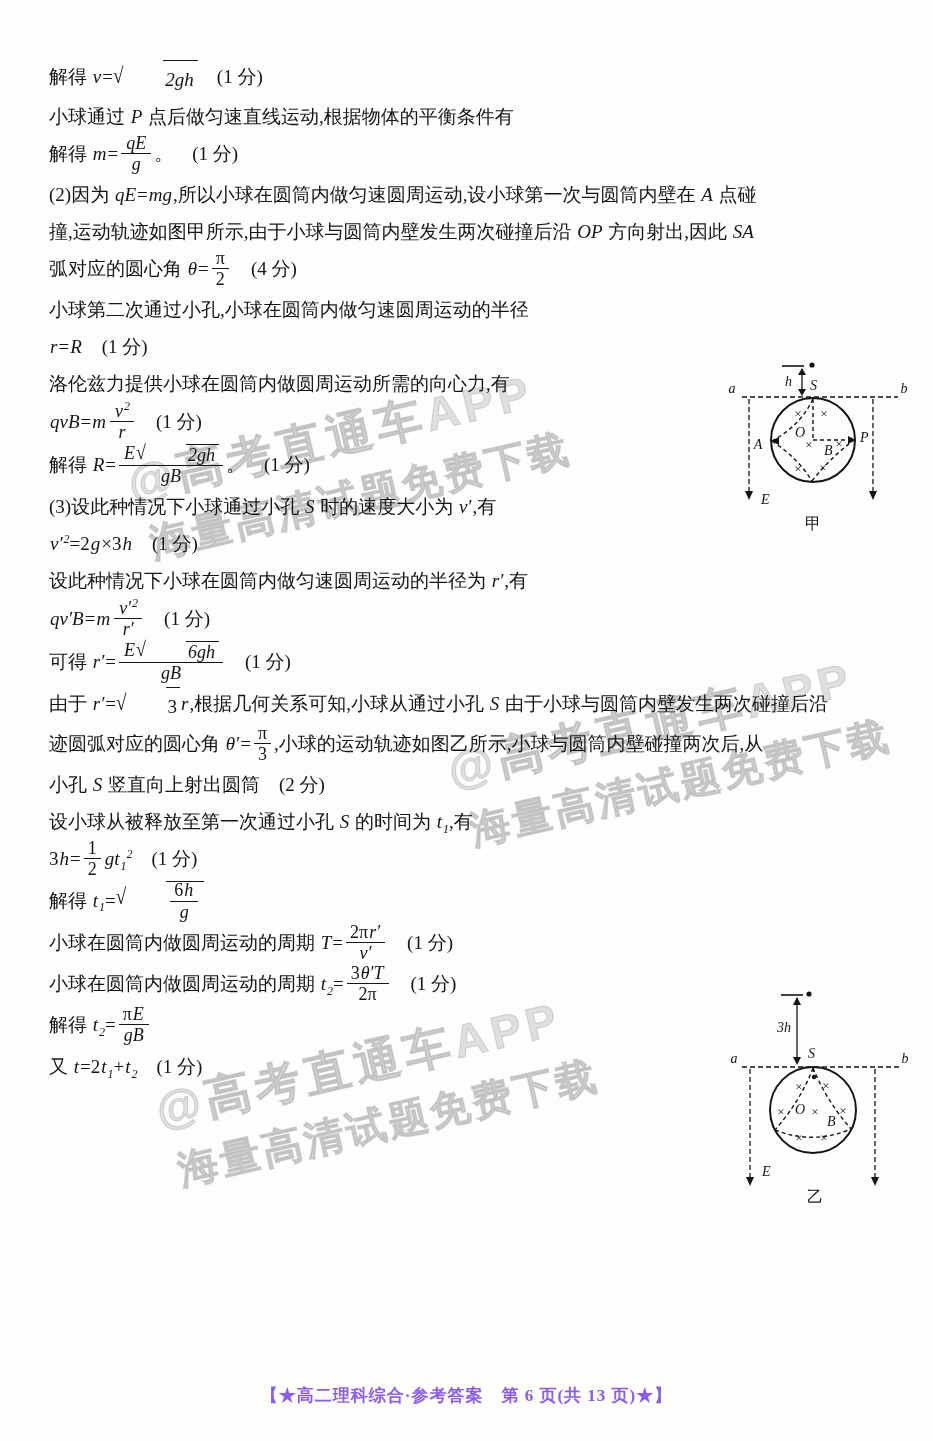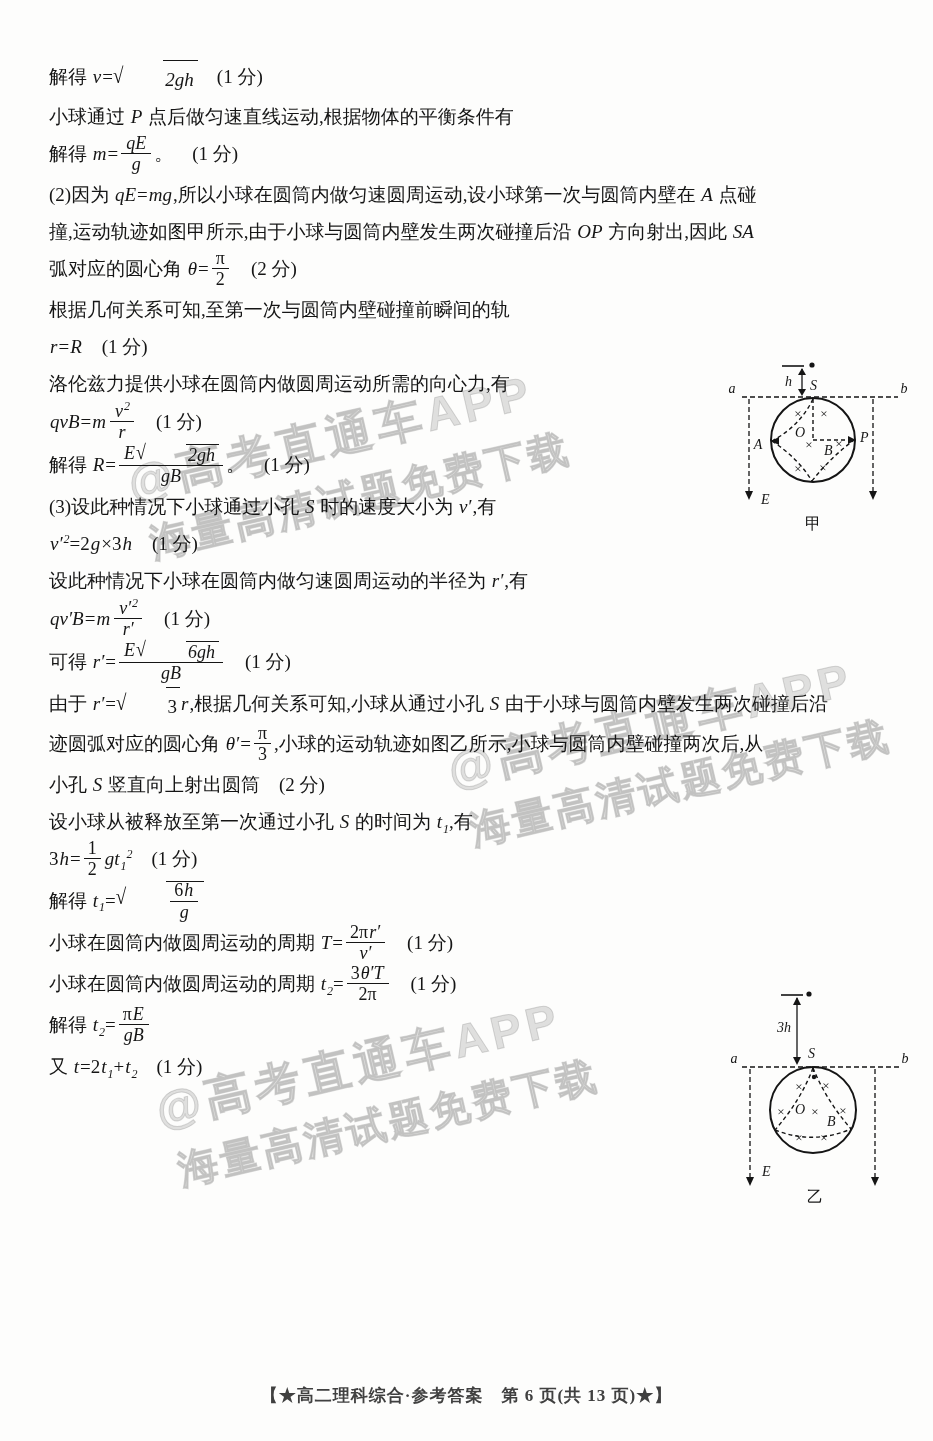--- a/index.html
+++ b/index.html
@@ -39,21 +39,21 @@
   .watermark .wm2{font-size:40px;letter-spacing:3px;margin-top:4px;margin-left:8px;}
   
   .figure{position:absolute;z-index:3;}
   .figure text{font-family:"Liberation Serif","DejaVu Serif",serif;}
   .lbl{font-style:italic;font-size:14px;}
   .cross{font-size:13px;font-style:normal;}
   .caption{font-size:16px;}
   
   .footer{
     position:absolute;left:0;right:0;top:1384px;z-index:2;text-align:center;
-    font-size:17px;font-weight:bold;letter-spacing:1px;color:#404040;
+    font-size:17px;font-weight:bold;letter-spacing:1px;color:#8b5cf6;
   }
 </style>
 </head>
 <body>
 
 <div class="watermark" style="left:122px;top:455px;">
   <div class="wm1">@高考直通车APP</div>
   <div class="wm2">海量高清试题免费下载</div>
 </div>
 <div class="watermark" style="left:442px;top:742px;">
@@ -67,22 +67,22 @@
 
 <div class="content">
     <div class="line"><span class="seg-text">解得 </span><span class="seg-m">v</span><span class="seg-text">=</span><span class="sqrt">
         <span class="radical">√</span>
         <span class="radicand"><span class="seg-m">2gh</span></span>
       </span><span class="seg-text">　(1 分)</span></div>
     <div class="line"><span class="seg-text">小球通过 </span><span class="seg-m">P</span><span class="seg-text"> 点后做匀速直线运动,根据物体的平衡条件有</span></div>
     <div class="line"><span class="seg-text">解得 </span><span class="seg-m">m</span><span class="seg-text">=</span><span class="frac"><span class="num"><span class="seg-m">qE</span></span><span class="den"><span class="seg-m">g</span></span></span><span class="seg-text">。　(1 分)</span></div>
     <div class="line"><span class="seg-text">(2)因为 </span><span class="seg-m">qE</span><span class="seg-text">=</span><span class="seg-m">mg</span><span class="seg-text">,所以小球在圆筒内做匀速圆周运动,设小球第一次与圆筒内壁在 </span><span class="seg-m">A</span><span class="seg-text"> 点碰</span></div>
     <div class="line"><span class="seg-text">撞,运动轨迹如图甲所示,由于小球与圆筒内壁发生两次碰撞后沿 </span><span class="seg-m">OP</span><span class="seg-text"> 方向射出,因此 </span><span class="seg-m">SA</span></div>
-    <div class="line"><span class="seg-text">弧对应的圆心角 </span><span class="seg-m">θ</span><span class="seg-text">=</span><span class="frac"><span class="num"><span class="seg-text">π</span></span><span class="den"><span class="seg-text">2</span></span></span><span class="seg-text">　(2 分)</span></div>
-    <div class="line"><span class="seg-text">根据几何关系可知,至第一次与圆筒内壁碰撞前瞬间的轨</span></div>
+    <div class="line"><span class="seg-text">弧对应的圆心角 </span><span class="seg-m">θ</span><span class="seg-text">=</span><span class="frac"><span class="num"><span class="seg-text">π</span></span><span class="den"><span class="seg-text">2</span></span></span><span class="seg-text">　(4 分)</span></div>
+    <div class="line"><span class="seg-text">小球第二次通过小孔,小球在圆筒内做匀速圆周运动的半径</span></div>
     <div class="line"><span class="seg-m">r</span><span class="seg-text">=</span><span class="seg-m">R</span><span class="seg-text">　(1 分)</span></div>
     <div class="line"><span class="seg-text">洛伦兹力提供小球在圆筒内做圆周运动所需的向心力,有</span></div>
     <div class="line"><span class="seg-m">qvB</span><span class="seg-text">=</span><span class="seg-m">m</span><span class="frac"><span class="num"><span class="seg-m">v</span><span class="seg-sup">2</span></span><span class="den"><span class="seg-m">r</span></span></span><span class="seg-text">　(1 分)</span></div>
     <div class="line"><span class="seg-text">解得 </span><span class="seg-m">R</span><span class="seg-text">=</span><span class="frac"><span class="num"><span class="seg-m">E</span><span class="sqrt">
             <span class="radical">√</span>
             <span class="radicand"><span class="seg-m">2gh</span></span>
           </span></span><span class="den"><span class="seg-m">gB</span></span></span><span class="seg-text">。　(1 分)</span></div>
     <div class="line"><span class="seg-text">(3)设此种情况下小球通过小孔 </span><span class="seg-m">S</span><span class="seg-text"> 时的速度大小为 </span><span class="seg-m">v′</span><span class="seg-text">,有</span></div>
     <div class="line"><span class="seg-m">v′</span><span class="seg-sup">2</span><span class="seg-text">=2</span><span class="seg-m">g</span><span class="seg-text">×3</span><span class="seg-m">h</span><span class="seg-text">　(1 分)</span></div>
     <div class="line"><span class="seg-text">设此种情况下小球在圆筒内做匀速圆周运动的半径为 </span><span class="seg-m">r′</span><span class="seg-text">,有</span></div>

